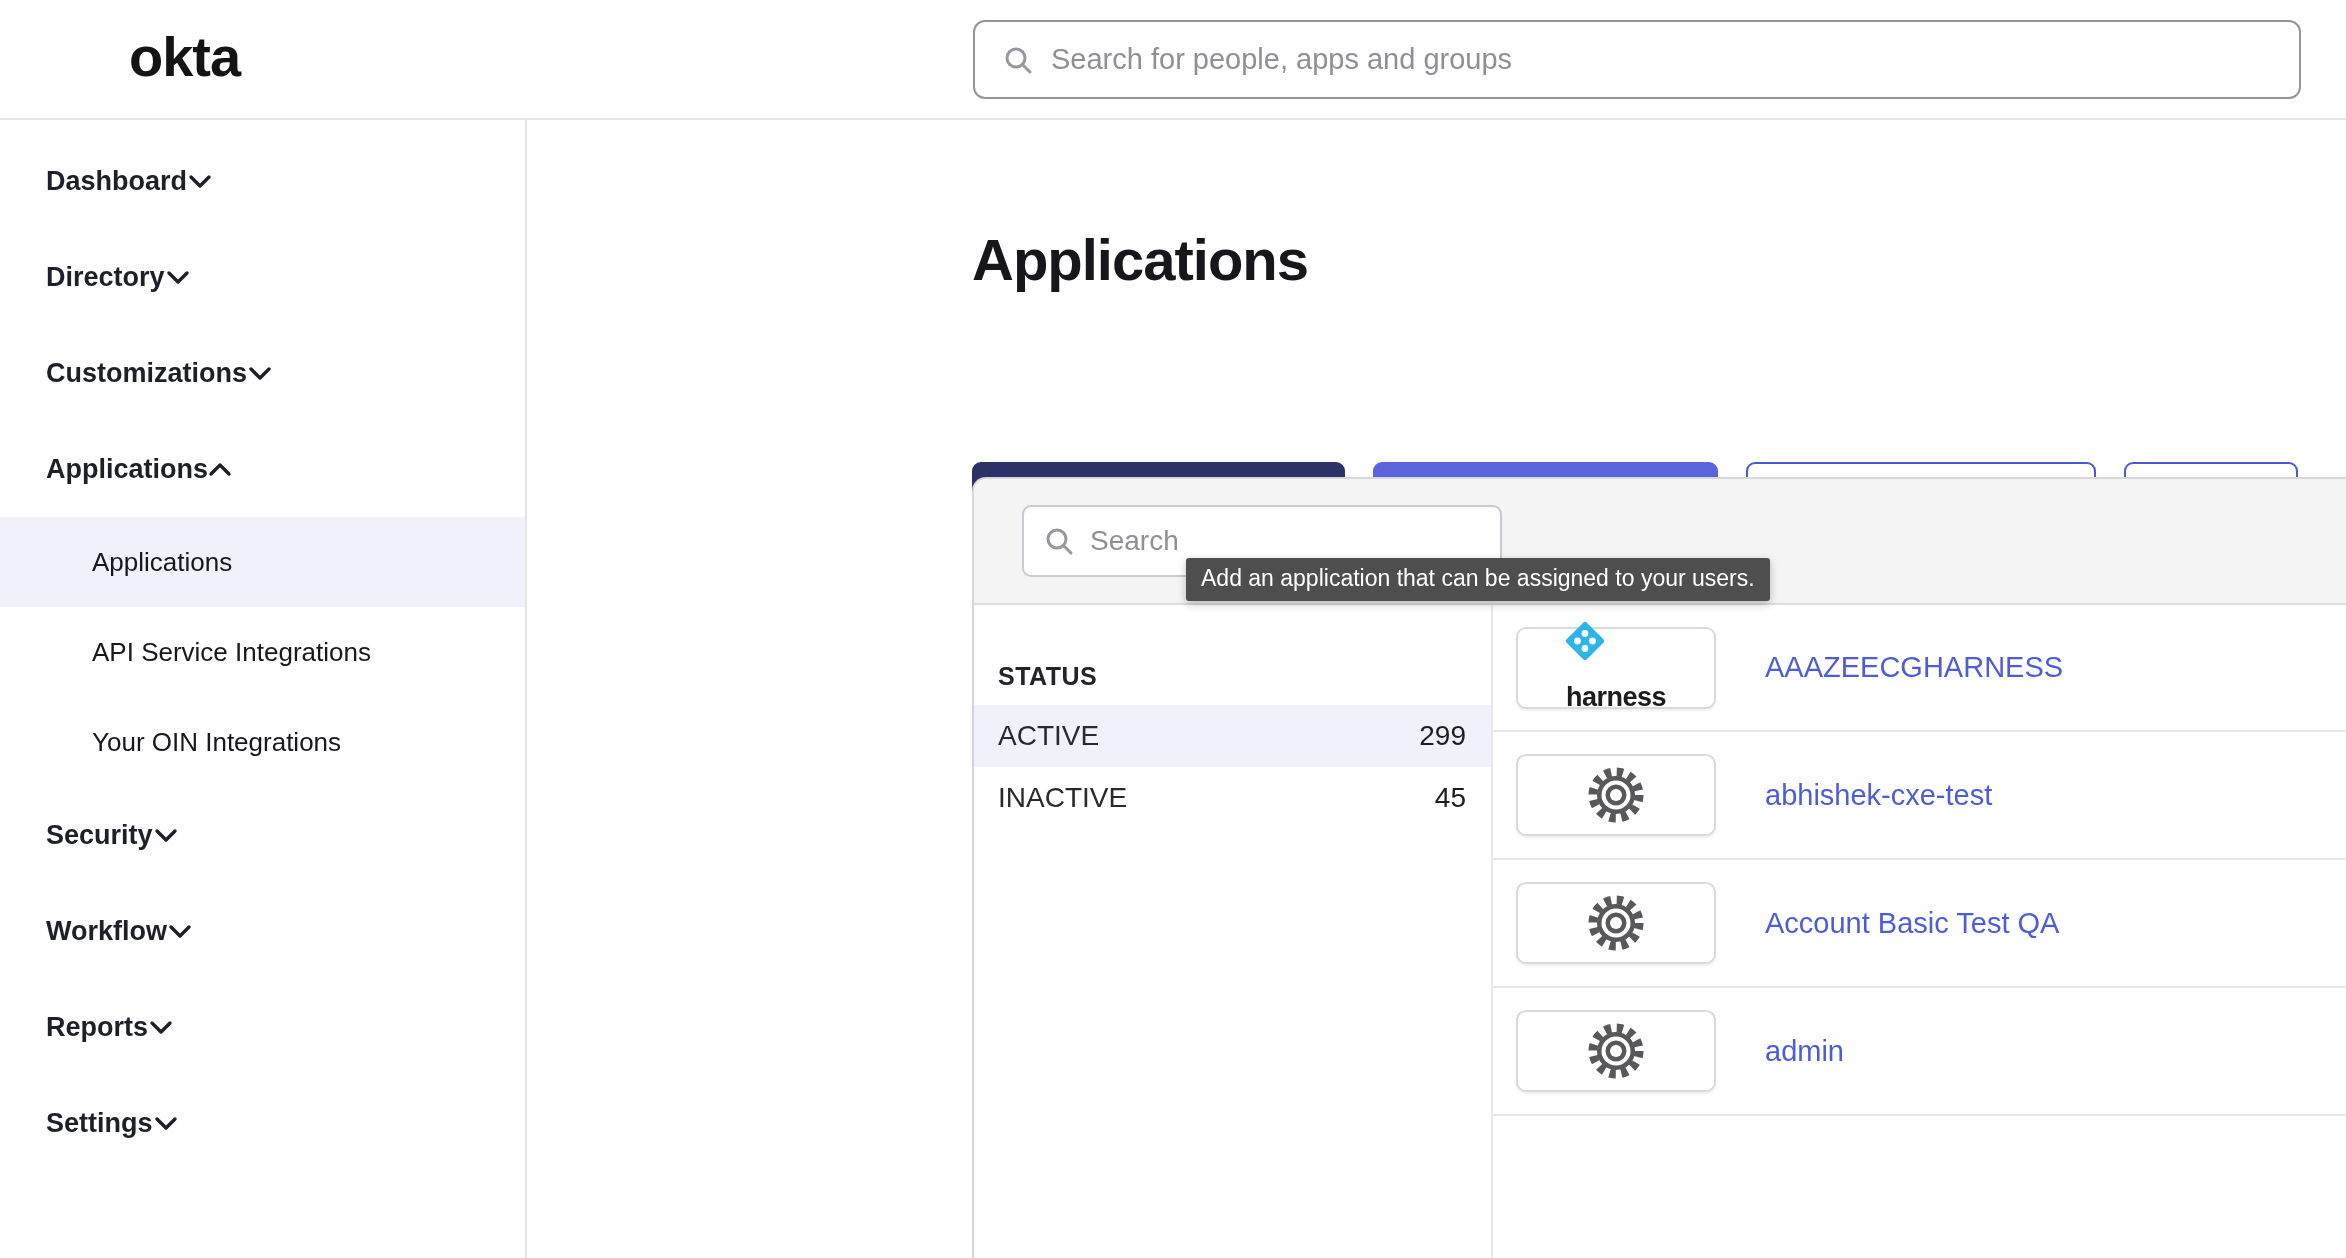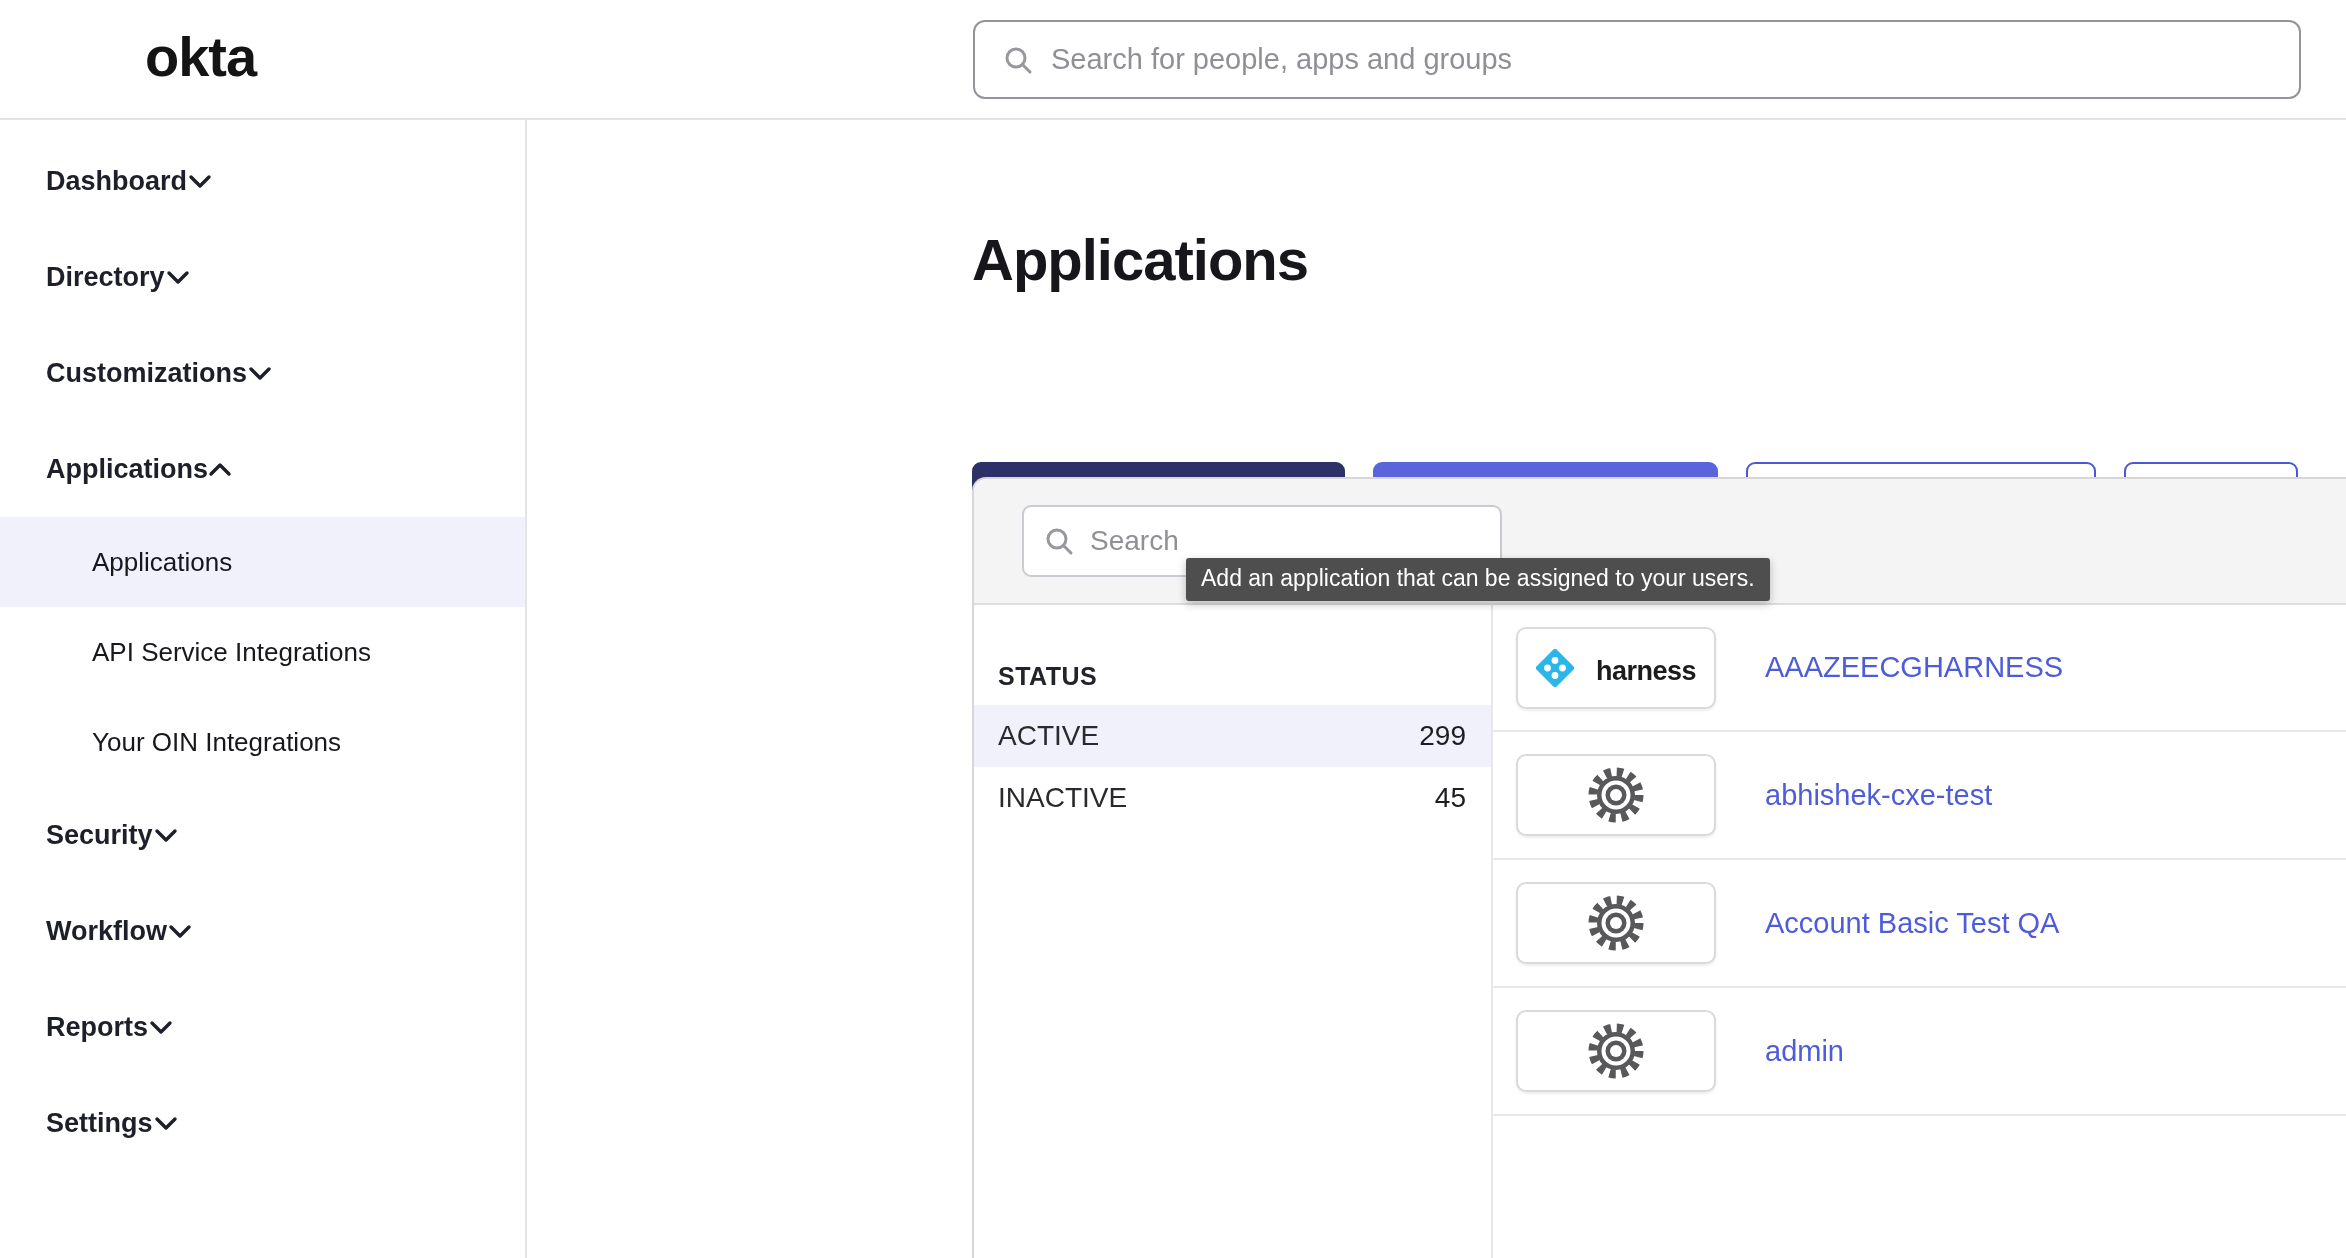--- a/index.html
+++ b/index.html
@@ -3,21 +3,21 @@
 <meta charset="utf-8">
 <style>
   * { margin:0; padding:0; box-sizing:border-box; }
   html,body { width:2346px; height:1258px; overflow:hidden; background:#fff;
     font-family:"Liberation Sans","DejaVu Sans",sans-serif; color:#1d1d21; }
   .page { position:relative; width:2346px; height:1258px; }
 
   
   .header { position:absolute; left:0; top:0; width:2346px; height:120px;
     background:#fff; border-bottom:2px solid #e4e4e7; z-index:5; }
-  .brand { position:absolute; left:45px; top:22px; display:flex; align-items:center; gap:28px; cursor:pointer; }
+  .brand { position:absolute; left:45px; top:22px; display:flex; align-items:center; gap:12px; cursor:pointer; }
   .brand-word { font-size:56px; font-weight:700; letter-spacing:-1px; color:#141414; line-height:1; padding-bottom:6px; }
   .global-search { position:absolute; left:973px; top:20px; width:1328px; height:79px;
     border:2px solid #94949b; border-radius:12px; background:#fff; display:flex; align-items:center; padding:0 28px; }
   .global-search input { border:none; outline:none; flex:1; font-size:29px; color:#1d1d21;
     font-family:"Liberation Sans","DejaVu Sans",sans-serif; background:transparent; margin-left:18px; }
   .global-search input::placeholder { color:#8f8f96; }
 
   
   .sidebar { position:absolute; left:0; top:120px; width:527px; height:1138px;
     background:#fff; border-right:2px solid #e4e4e7; padding-top:13px; z-index:4; }
@@ -63,21 +63,21 @@
   .status-row.selected { background:#f0f1fa; }
   .status-row .count { color:#1d1d21; }
 
   .app-list { flex:1; border-left:2px solid #e7e7ea; }
   .app-row { height:128px; display:flex; align-items:center; border-bottom:2px solid #e8e8eb; cursor:pointer; }
   .app-row.first { height:127px; }
   .tile { width:200px; height:82px; margin-left:23px; background:#fff; border:2px solid #dadade;
     border-radius:10px; box-shadow:0 2px 3px rgba(0,0,0,.07); display:flex; align-items:center;
     justify-content:center; flex:0 0 auto; }
   .app-link { margin-left:49px; font-size:29px; color:#4e5cd9; text-decoration:none; }
-  .harness-wrap { display:flex; align-items:flex-end; gap:22px; }
+  .harness-wrap { display:flex; align-items:flex-start; gap:22px;flex-direction:column; }
   .harness-word { font-size:27px; font-weight:700; letter-spacing:-.5px; color:#1c1c1e; }
 
   
   .tooltip { position:absolute; left:1186px; top:558px; width:584px; background:#4e4e4e;
     color:#fff; font-size:23px; line-height:30px; padding:5px 15px 8px 15px; z-index:6;
     border-radius:3px; box-shadow:0 3px 8px rgba(0,0,0,.25); }
 </style>
 </head>
 <body>
 

